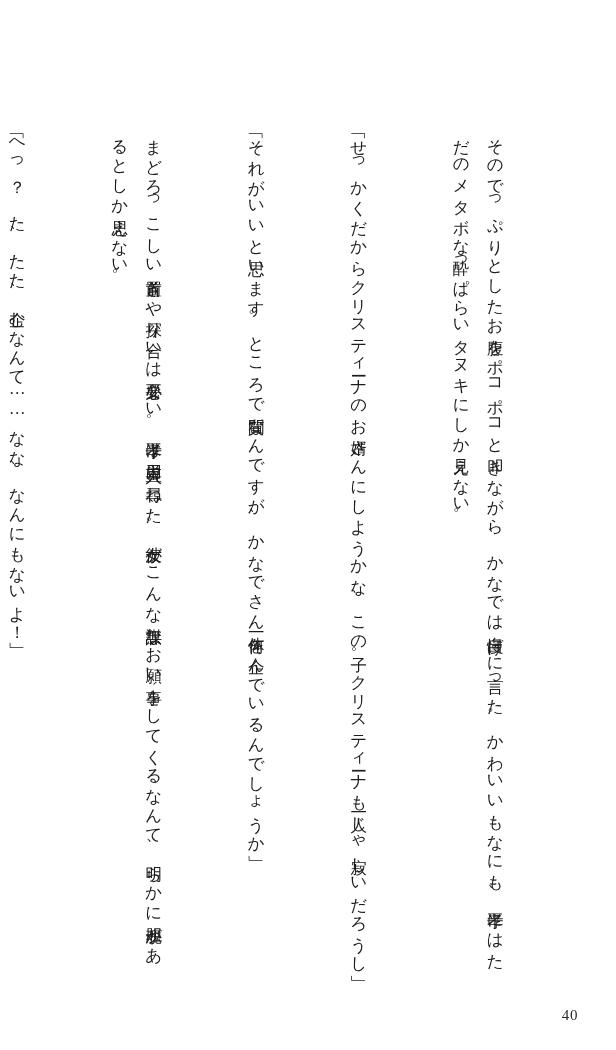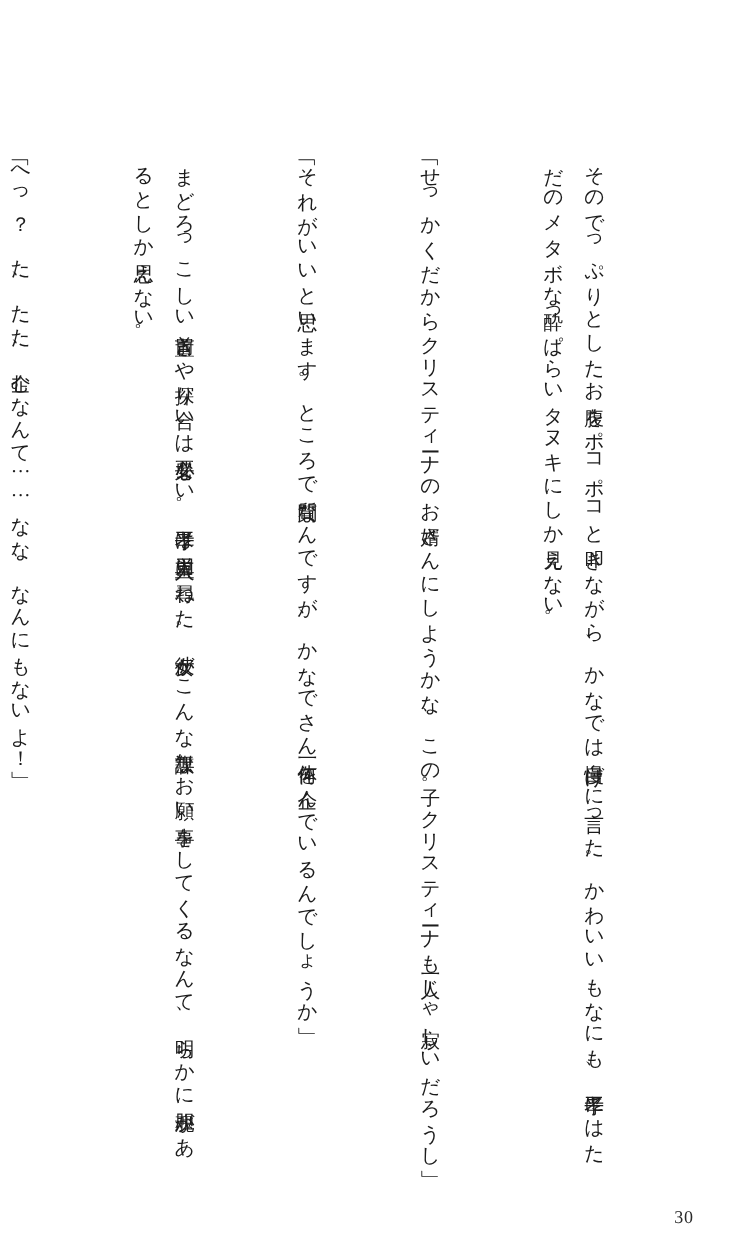--- a/index.html
+++ b/index.html
@@ -70,15 +70,15 @@
     <p class="para indent">まどろっこしい前置きや探り合いは必要ない。孝平は単刀直入に尋ねた。彼女がこんな無謀なお願い事をしてくるなんて、明らかに魂胆があるとしか思えない。</p>
     <p class="para">「へっ？　た、たた、企むなんて……なな、なんにもないよ！」</p>
     
     
     
     
     
     
   </div>
 
-  <div id="page-number">30</div>
+  <div id="page-number">40</div>
 
 </div>
 
 </body></html>

